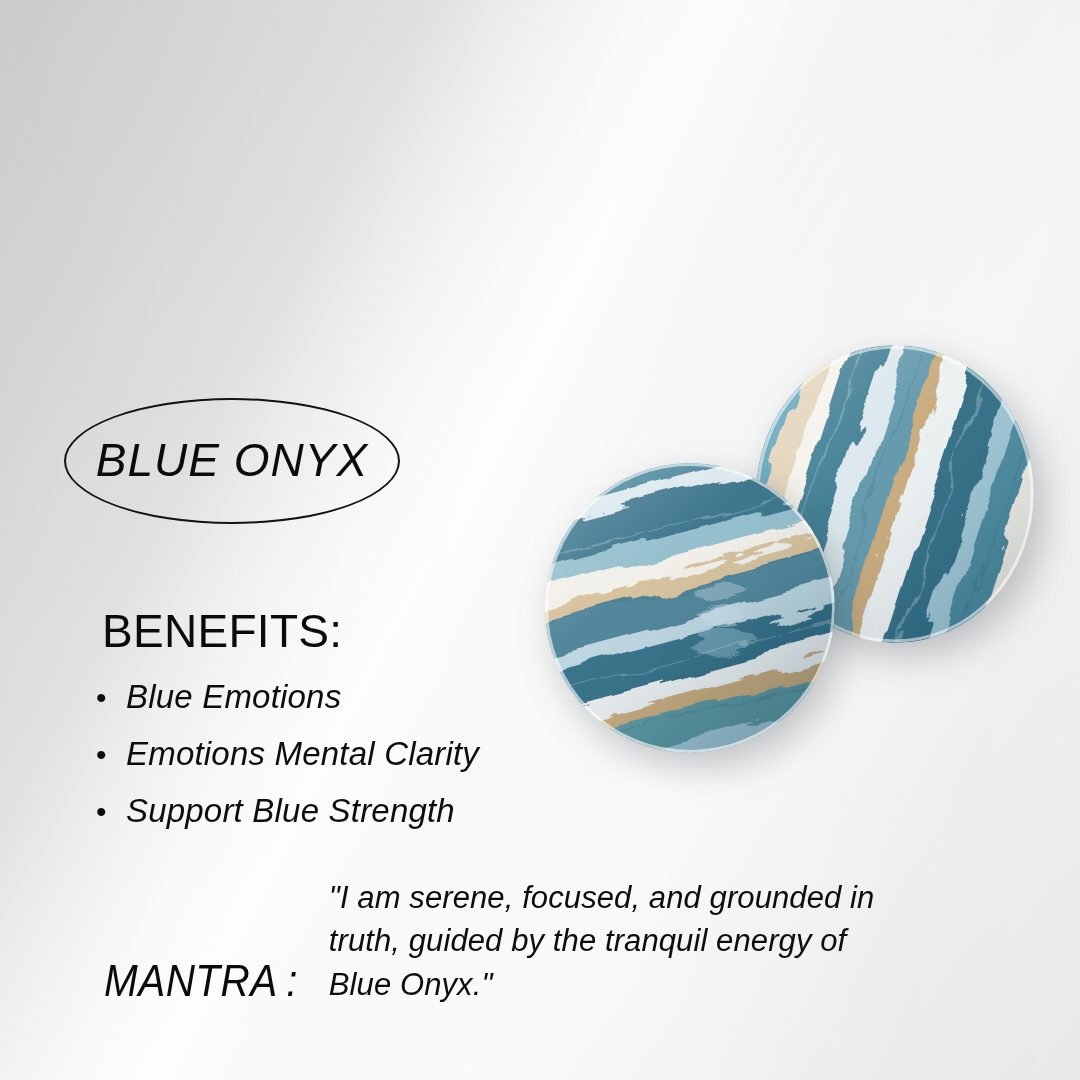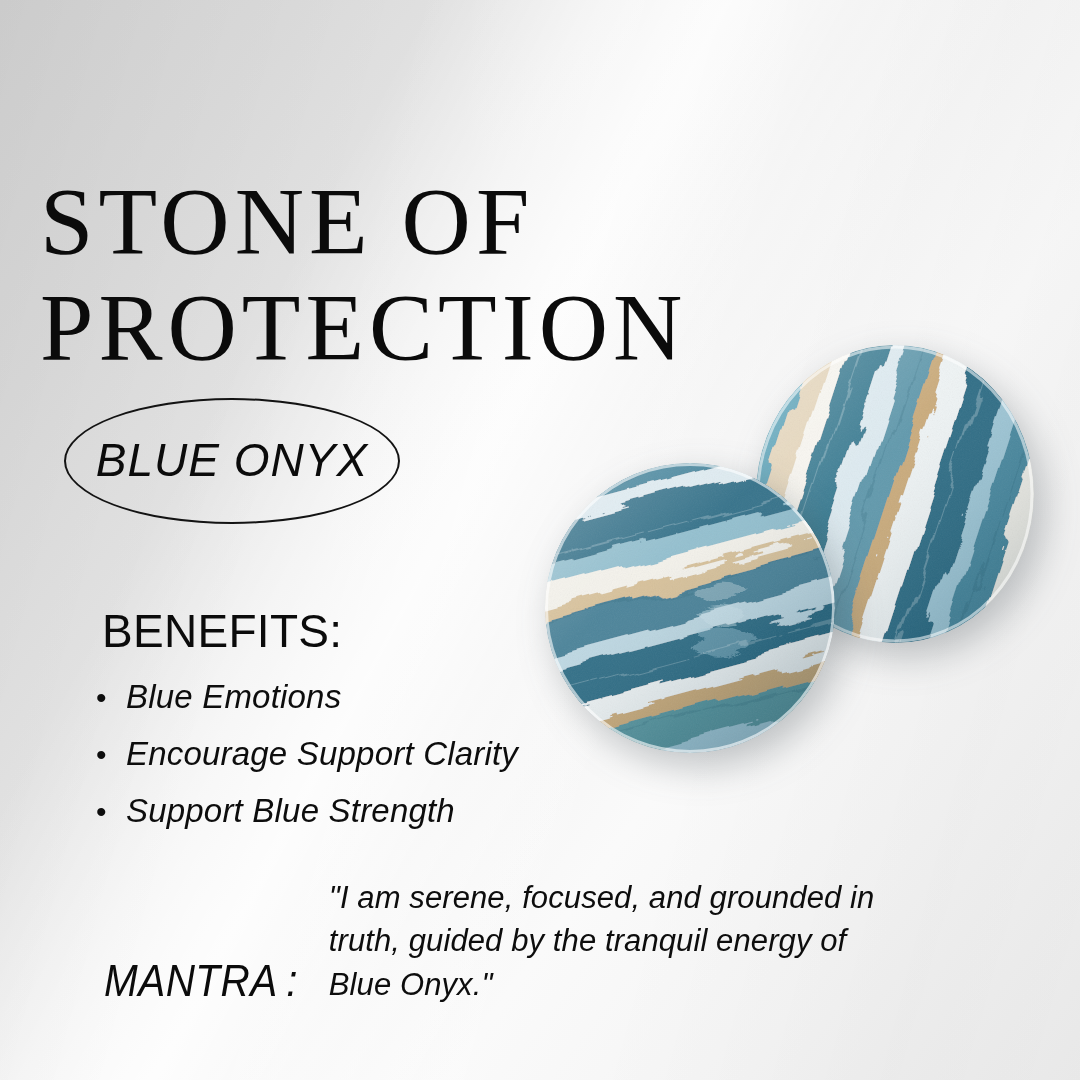--- a/index.html
+++ b/index.html
@@ -193,37 +193,35 @@
     width: 290px;
     height: 290px;
     z-index: 2;
   }
 </style>
 </head>
 <body>
 
 <div id="poster">
 
-  <h1 class="headline">STONE OF
-PROTECTION</h1>
 
   <div class="badge">
     <span class="badge-label">BLUE ONYX</span>
   </div>
 
   <div class="benefits">
     <div class="benefits-heading">BENEFITS:</div>
     <ul class="benefit-list">
       <li class="benefit-item">
         <span class="benefit-bullet">•</span>
         <span>Blue Emotions</span>
       </li>
       <li class="benefit-item">
         <span class="benefit-bullet">•</span>
-        <span> Encourage Support Clarity</span>
+        <span> Emotions Mental Clarity</span>
       </li>
       <li class="benefit-item">
         <span class="benefit-bullet">•</span>
         <span> Support Blue Strength</span>
       </li>
     </ul>
   </div>
 
   <div class="mantra">
     <span class="mantra-label">MANTRA :</span>

